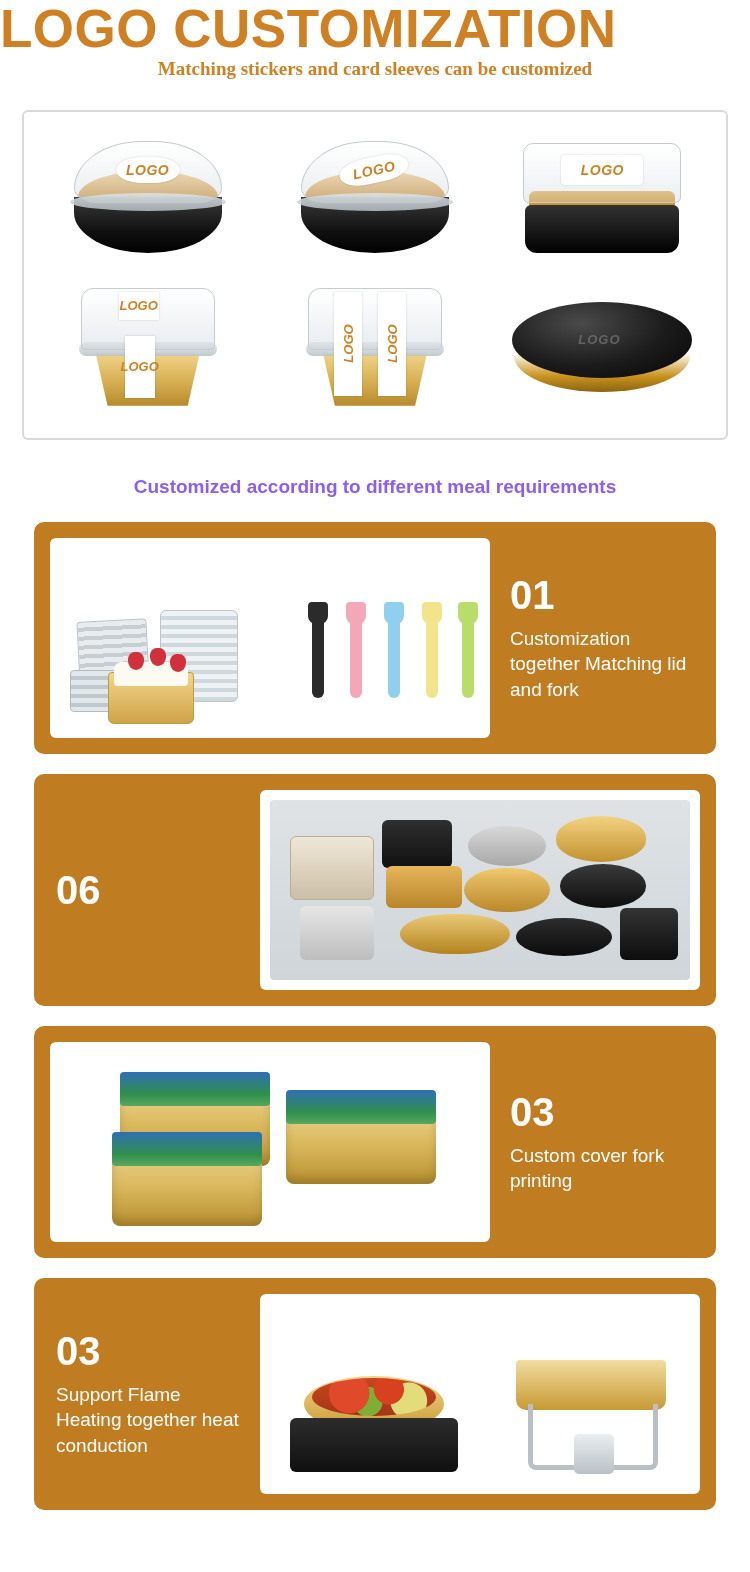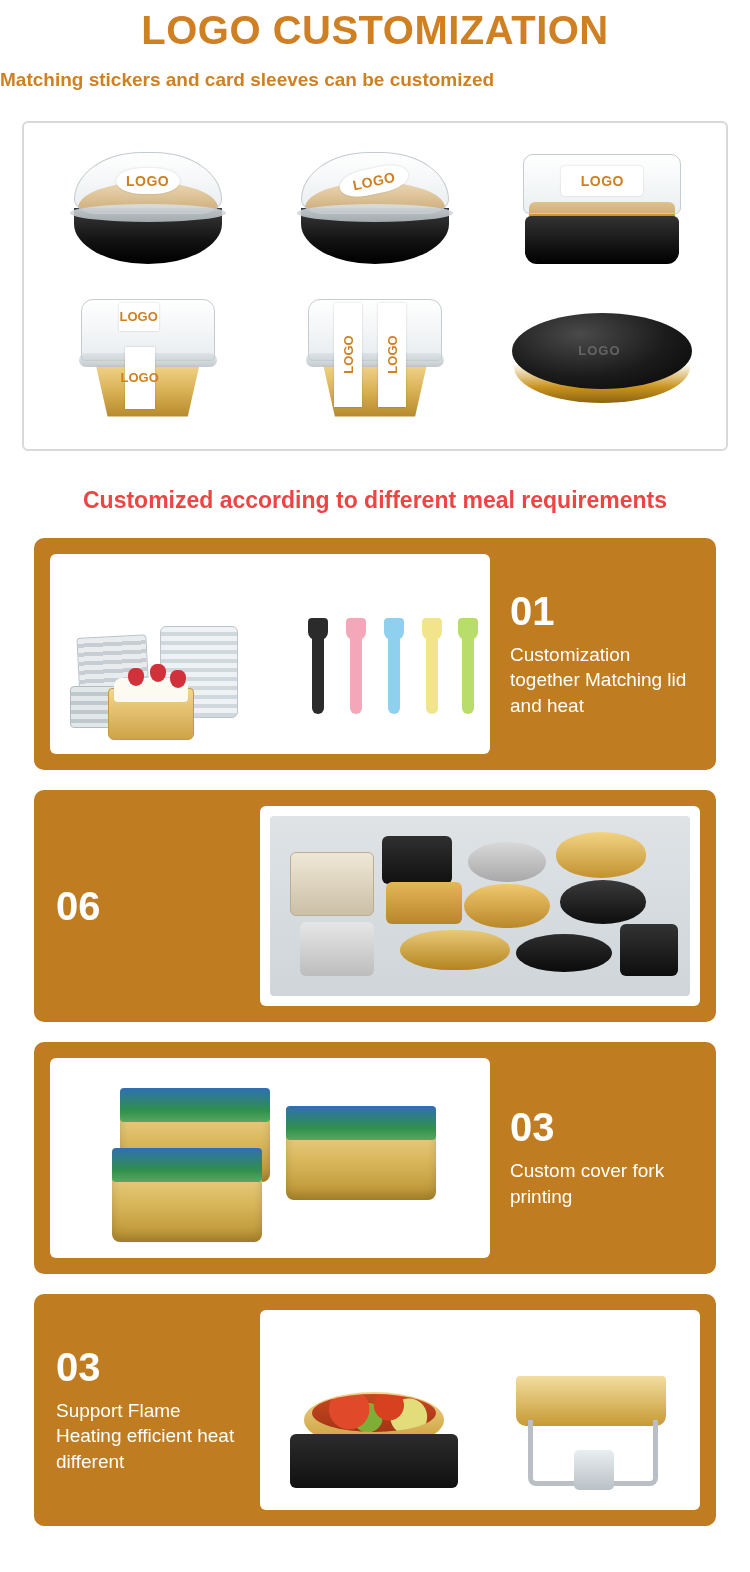--- a/index.html
+++ b/index.html
@@ -7,49 +7,50 @@
     width: 750px;
     height: 1572px;
     background: #ffffff;
     font-family: "Liberation Sans", sans-serif;
     overflow: hidden;
   }
   .page { position: relative; width: 750px; height: 1572px; background: #fff; }
 
   
   .main-title {
-    text-align: center;
+    text-align: left;
     color: #cf8022;
-    font-size: 40px;
+    font-size: 53px;
     font-weight: bold;
     letter-spacing: 0.5px;
-    padding-top: 8px;
+    padding-top: 0;
     line-height: 1.1;
   }
   .sub-title {
+    text-align: center;
     color: #cf8022;
     font-size: 19px;
     font-weight: bold;
-    margin-top: 17px;
+    font-family: Liberation Serif, serif;
   }
 
   
   .gallery {
     margin: 30px 22px 0 22px;
     border: 2px solid #d9d9d9;
     border-radius: 6px;
     height: 330px;
     padding: 14px 10px;
     display: flex;
     flex-direction: column;
     justify-content: space-around;
     background: #fff;
   }
   .gal-row { display: flex; justify-content: space-around; align-items: center; height: 50%; }
-  .gal-cell { width: 215px; height: 140px; position: relative; }
+  .gal-cell { width: 215px; height: 140px; position: relative; font-style: italic; }
 
   
   .prod { position: absolute; left: 50%; transform: translateX(-50%); }
 
   
   .bowl-round { width: 160px; height: 112px; top: 10px; }
   .bowl-round .base {
     position: absolute; bottom: 0; left: 6px; width: 148px; height: 56px;
     background: linear-gradient(180deg,#3a3a3a 0%, #111 60%, #000 100%);
     border-radius: 0 0 50% 50% / 0 0 72% 72%;
@@ -140,21 +141,21 @@
     color: #cf8022; font-weight: bold; font-size: 13px;
   }
   .sleeve.vert span { transform: rotate(-90deg); display: block; white-space: nowrap; }
   .logo-emboss {
     position: absolute; color: #2a2a2a; font-weight: bold; font-size: 13px;
     letter-spacing: 1px; opacity: .85;
   }
 
   
   .section-title {
-    text-align: center; color: #ef4444; font-size: 23px; font-weight: bold;
+    text-align: center; color: #8b5cf6; font-size: 19px; font-weight: bold;
     margin-top: 36px;
   }
 
   
   .cards { margin-top: 24px; }
   .card {
     position: relative;
     margin: 0 34px 20px 34px;
     background: #c07c20;
     border-radius: 10px;
@@ -358,21 +359,21 @@
         <div class="c1-berry" style="left:100px;bottom:72px;"></div>
         <div class="c1-berry" style="left:120px;bottom:66px;"></div>
         <div class="fork" style="left:262px;background:#2b2b2b;"></div>
         <div class="fork" style="left:300px;background:#f4a7b9;"></div>
         <div class="fork" style="left:338px;background:#8fd0ef;"></div>
         <div class="fork" style="left:376px;background:#f2e48a;"></div>
         <div class="fork" style="left:412px;background:#b9dd6a;"></div>
       </div>
       <div class="card-text">
         <div class="card-num">01</div>
-        <div class="card-desc">Customization together Matching lid and heat</div>
+        <div class="card-desc">Customization together Matching lid and fork</div>
       </div>
     </div>
 
     <div class="card reverse">
       <div class="card-photo">
         <div class="c2-bg"></div>
         <div class="pk" style="left:30px;top:46px;width:84px;height:64px;background:linear-gradient(180deg,#efe7d6,#cbbfa6);border:1px solid #b9ad93;"></div>
         <div class="pk" style="left:122px;top:30px;width:70px;height:48px;background:linear-gradient(180deg,#2f2f2f,#101010);"></div>
         <div class="pk" style="left:126px;top:76px;width:76px;height:42px;background:linear-gradient(180deg,#e6b65a,#b9852a);"></div>
         <div class="pk" style="left:208px;top:36px;width:78px;height:40px;background:linear-gradient(180deg,#d8d8d8,#a8a8a8);border-radius:40px/20px;"></div>
@@ -408,18 +409,18 @@
       <div class="card-photo">
         <div class="c4-pan"></div>
         <div class="c4-food"></div>
         <div class="c4-stove"></div>
         <div class="c4-tray2"></div>
         <div class="c4-rack"></div>
         <div class="c4-can"></div>
       </div>
       <div class="card-text">
         <div class="card-num">03</div>
-        <div class="card-desc">Support Flame Heating efficient heat different</div>
+        <div class="card-desc">Support Flame Heating together heat conduction</div>
       </div>
     </div>
 
   </div>
 </div>
 
 </body></html>

